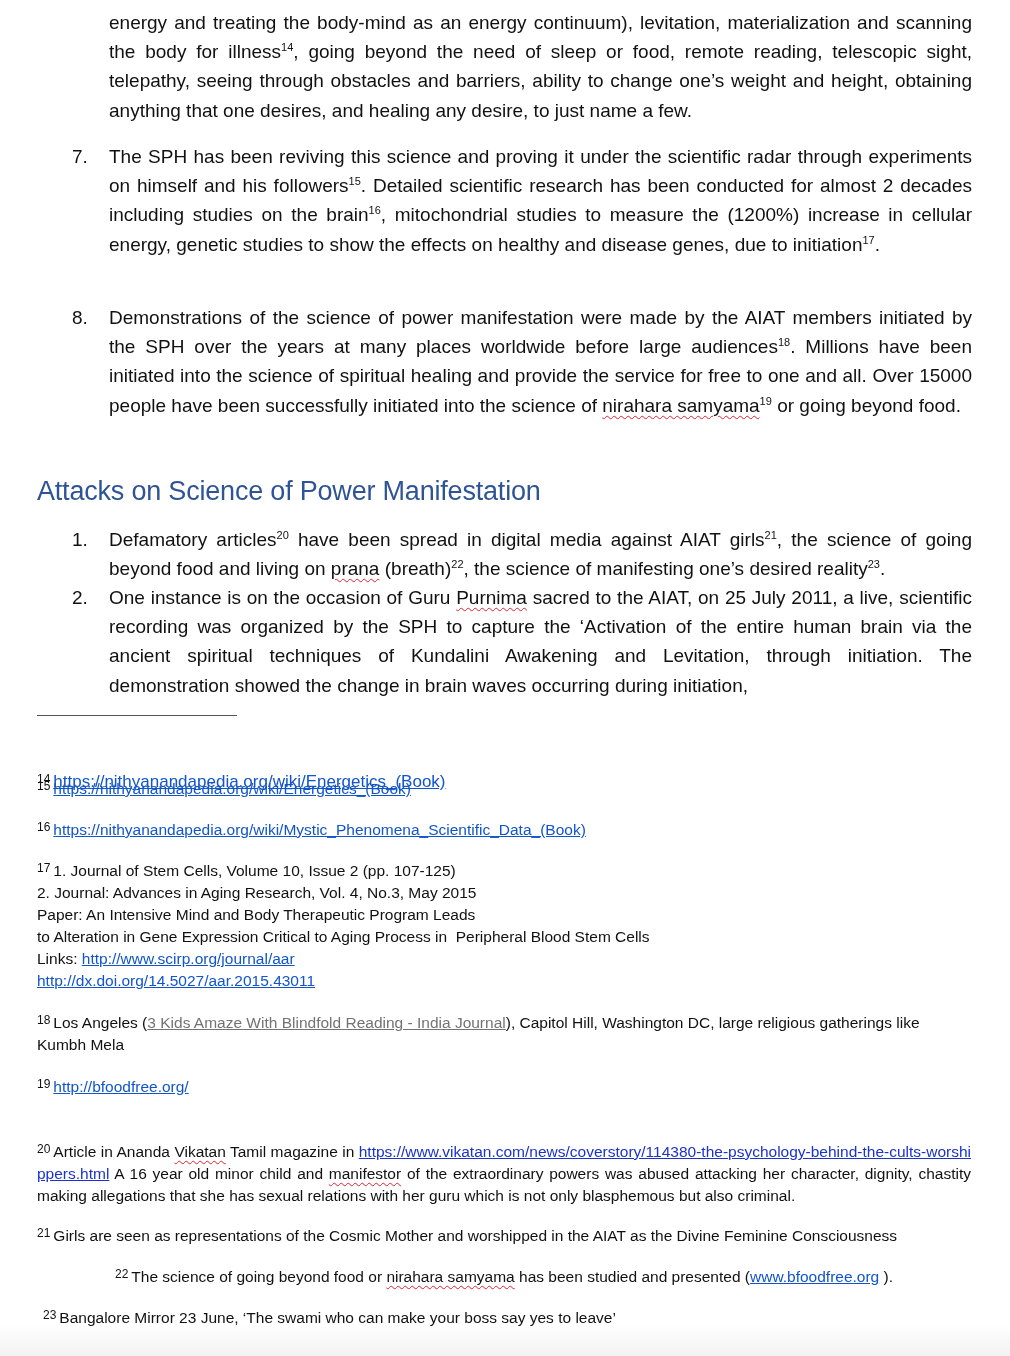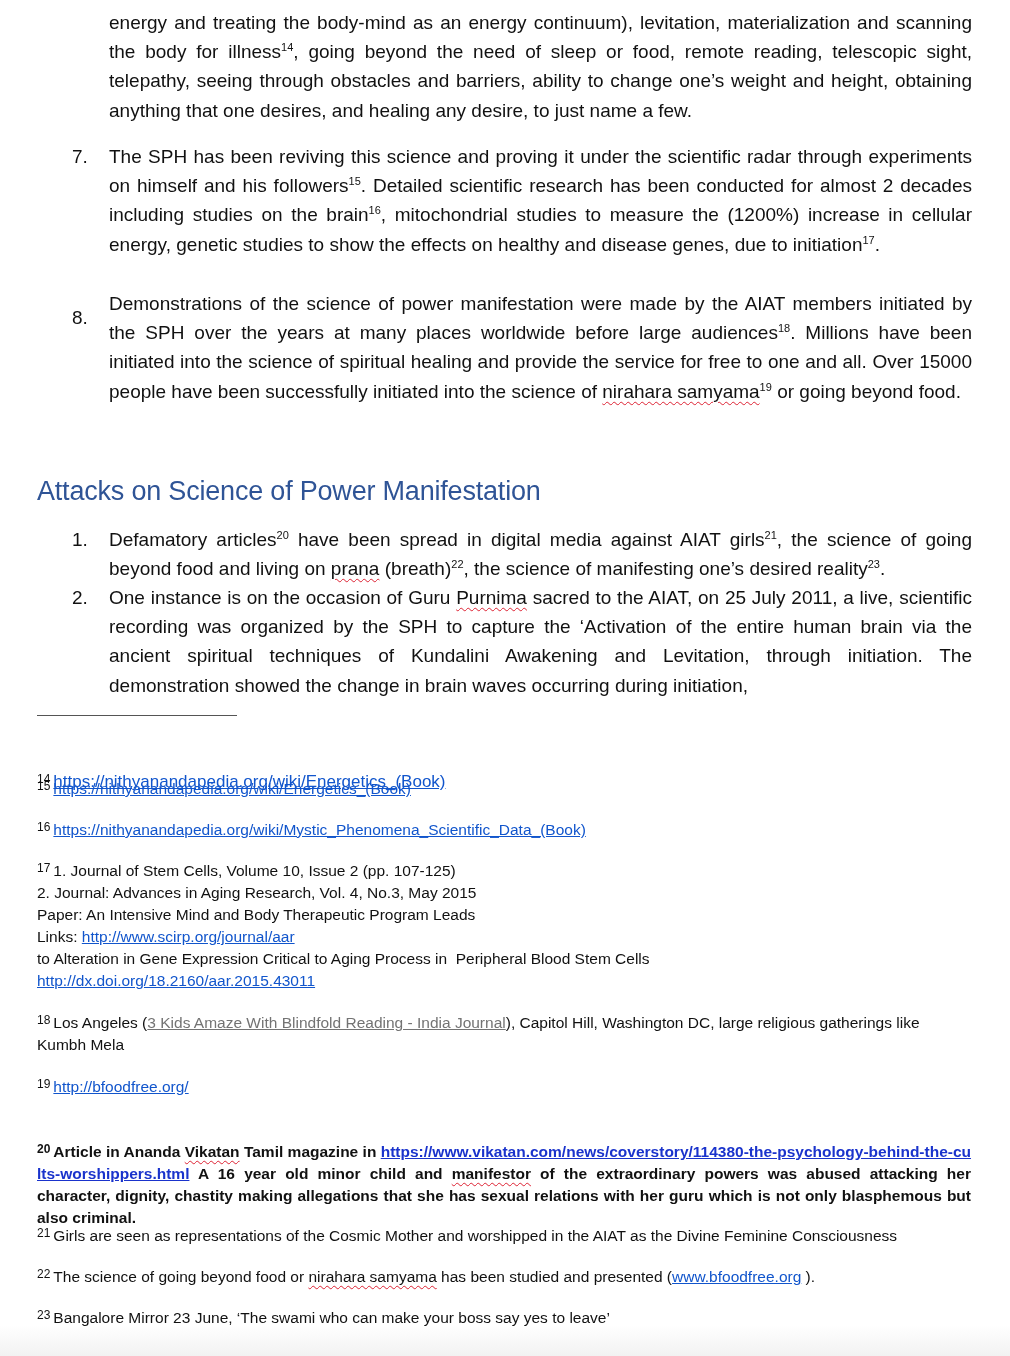--- a/index.html
+++ b/index.html
@@ -31,21 +31,21 @@
 <div class="para body-text" style="top:8px;">
   <span>energy and treating the body-mind as an energy continuum), levitation, materialization and scanning the body for illness</span><sup>14</sup><span>, going beyond the need of sleep or food, remote reading, telescopic sight, telepathy, seeing through obstacles and barriers, ability to change one’s weight and height, obtaining anything that one desires, and healing any desire, to just name a few.</span>
 </div>
 
 <div class="num" style="top:142px;">7.</div>
 <div class="para body-text" style="top:142px;">
   <span>The SPH has been reviving this science and proving it under the scientific radar through experiments on himself and his followers</span><sup>15</sup><span>. Detailed scientific research has been conducted for almost 2 decades including studies on the brain</span><sup>16</sup><span>, mitochondrial studies to measure the (1200%) increase in cellular energy, genetic studies to show the effects on healthy and disease genes, due to initiation</span><sup>17</sup><span>.</span>
 </div>
 
 <div class="num" style="top:303px;">8.</div>
-<div class="para body-text" style="top:289px;">
+<div class="para body-text" style="top:303px;">
   <span>Demonstrations of the science of power manifestation were made by the AIAT members initiated by the SPH over the years at many places worldwide before large audiences</span><sup>18</sup><span>. Millions have been initiated into the science of spiritual healing and provide the service for free to one and all. Over 15000 people have been successfully initiated into the science of </span><span class="spell">nirahara samyama</span><sup>19</sup><span> or going beyond food.</span>
 </div>
 
 <h2>Attacks on Science of Power Manifestation</h2>
 
 <div class="num" style="top:525px;">1.</div>
 <div class="para body-text" style="top:525px;">
   <span>Defamatory articles</span><sup>20</sup><span> have been spread in digital media against AIAT girls</span><sup>21</sup><span>, the science of going beyond food and living on </span><span class="spell">prana</span><span> (breath)</span><sup>22</sup><span>, the science of manifesting one’s desired reality</span><sup>23</sup><span>.</span>
 </div>
 
@@ -65,40 +65,40 @@
 </div>
 
 <div class="fn" style="top:816px;">
   <span class="fnum">16</span><a>https://nithyanandapedia.org/wiki/Mystic_Phenomena_Scientific_Data_(Book)</a>
 </div>
 
 <div class="fn" style="top:857px; text-align:left;">
   <div><span class="fnum">17</span><span>1. Journal of Stem Cells, Volume 10, Issue 2 (pp. 107-125)</span></div>
   <div>2. Journal: Advances in Aging Research, Vol. 4, No.3, May 2015</div>
   <div>Paper: An Intensive Mind and Body Therapeutic Program Leads</div>
+  <div style="white-space:pre;">to Alteration in Gene Expression Critical to Aging Process in  Peripheral Blood Stem Cells</div>
   <div><span>Links: </span><a>http://www.scirp.org/journal/aar</a></div>
-  <div style="white-space:pre;">to Alteration in Gene Expression Critical to Aging Process in  Peripheral Blood Stem Cells</div>
-  <div><a>http://dx.doi.org/18.2160/aar.2015.43011</a></div>
+  <div><a>http://dx.doi.org/14.5027/aar.2015.43011</a></div>
 </div>
 
 <div class="fn" style="top:1009px; text-align:left;">
   <span class="fnum">18</span><span>Los Angeles (</span><a class="lightlink">3 Kids Amaze With Blindfold Reading - India Journal</a><span>), Capitol Hill, Washington DC, large religious gatherings like Kumbh Mela</span>
 </div>
 
 <div class="fn" style="top:1073px;">
   <span class="fnum">19</span><a>http://bfoodfree.org/</a>
 </div>
 
-<div class="fn" style="top:1138px; word-break:break-all;font-weight:bold;">
+<div class="fn" style="top:1138px; word-break:break-all;">
   <span class="fnum">20</span><span>Article in Ananda </span><span class="spell">Vikatan</span><span> Tamil magazine in </span><a style="color:#1a33cc;">https://www.vikatan.com/news/coverstory/114380-the-psychology-behind-the-cults-worshippers.html</a><span style="word-break:normal;">  A 16 year old minor child and </span><span class="spell" style="word-break:normal;">manifestor</span><span style="word-break:normal;"> of the extraordinary powers was abused attacking her character, dignity, chastity making allegations that she has sexual relations with her guru which is not only blasphemous but also criminal.</span>
 </div>
 
 <div class="fn" style="top:1222px; text-align:left;">
   <span class="fnum">21</span><span>Girls are seen as representations of the Cosmic Mother and worshipped in the AIAT as the Divine Feminine Consciousness</span>
 </div>
 
-<div class="fn" style="top:1263px; text-align:left;">
+<div class="fn" style="top:1263px; text-align:center;">
   <span class="fnum">22</span><span>The science of going beyond food or </span><span class="spell">nirahara samyama</span><span> has been studied and presented (</span><a>www.bfoodfree.org</a><span> ).</span>
 </div>
 
-<div class="fn" style="top:1304px; text-align:left;">
+<div class="fn" style="top:1304px; text-align:left;margin-left:6px;">
   <span class="fnum">23</span><span>Bangalore Mirror 23 June, ‘The swami who can make your boss say yes to leave’</span>
 </div>
 
 </body></html>

